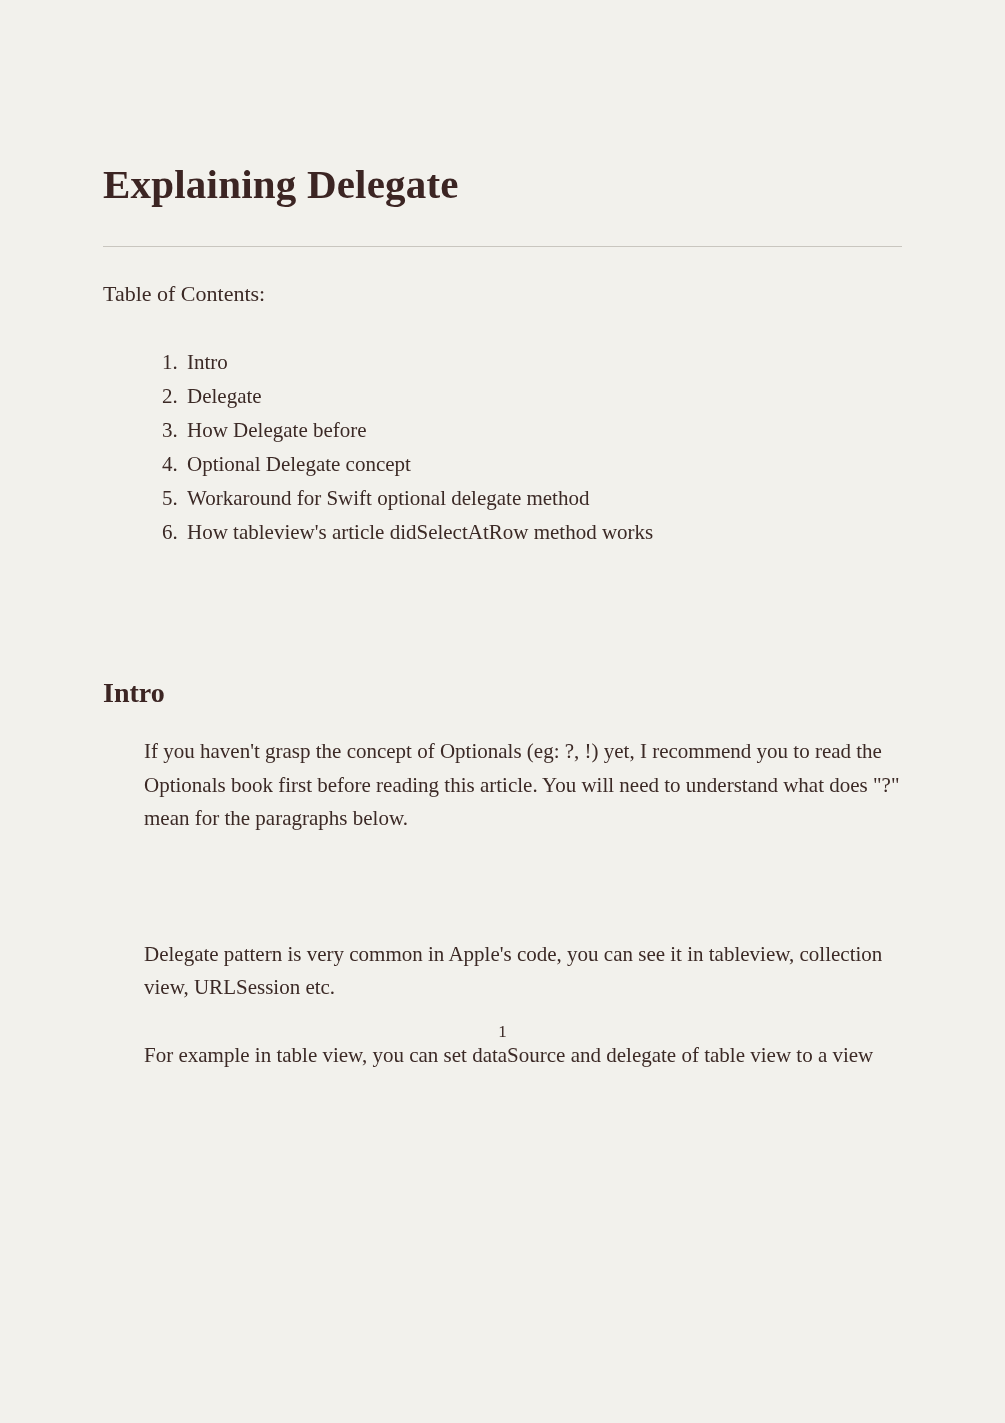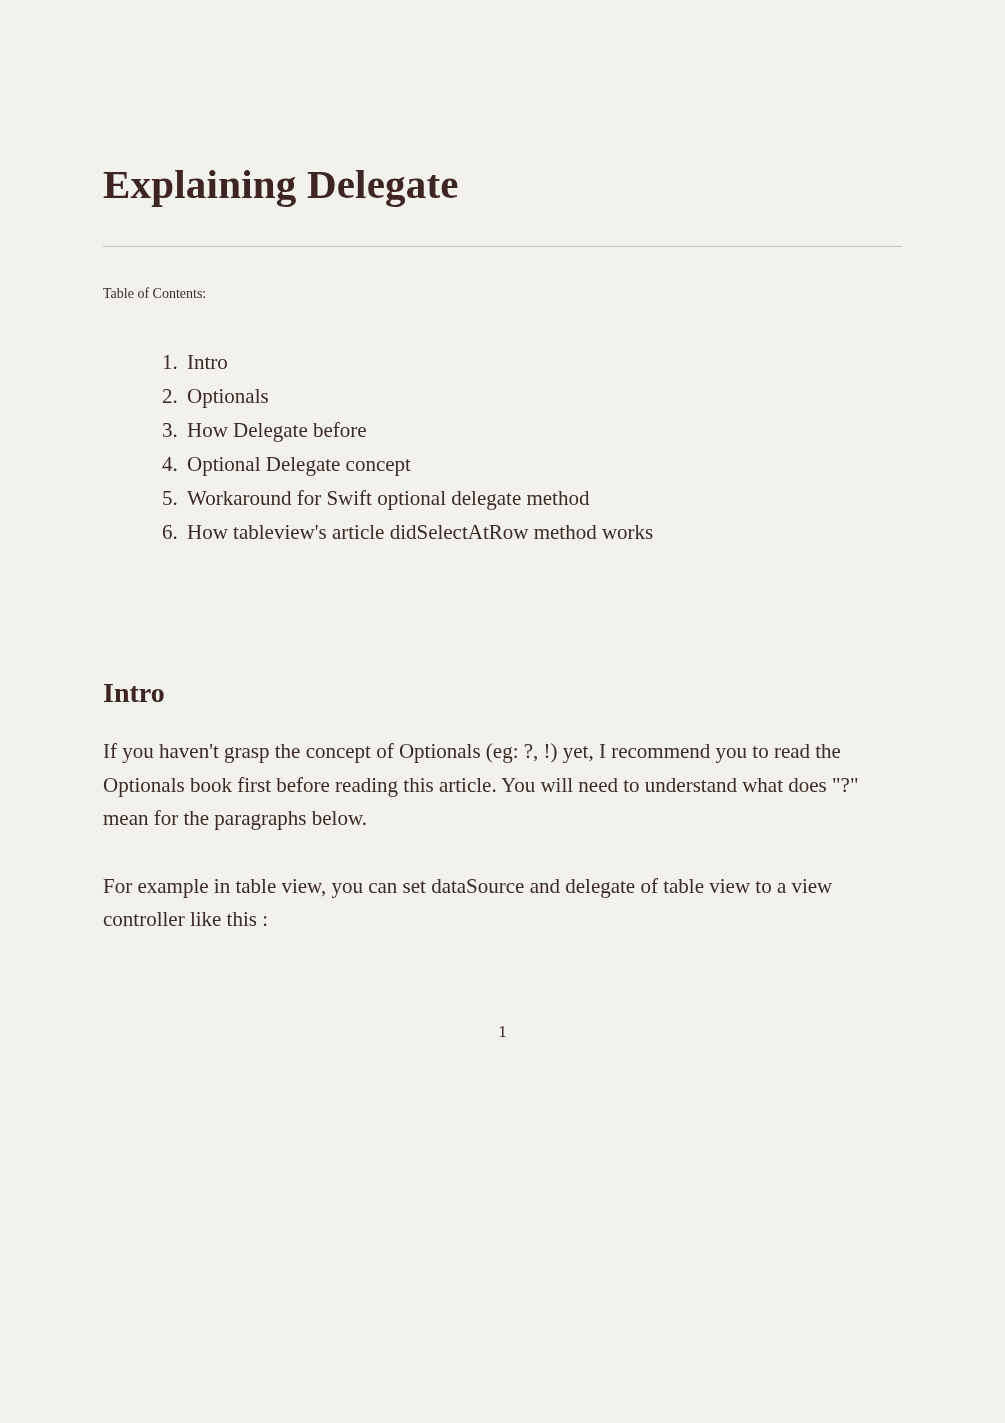--- a/index.html
+++ b/index.html
@@ -32,21 +32,21 @@
   }
 
   .divider {
     border: none;
     border-top: 1px solid #c9c6bf;
     margin-top: 38px;
   }
 
   .toc-heading {
     margin-top: 30px;
-    font-size: 14px;
+    font-size: 22px;
     line-height: 34px;
   }
 
   ol.toc-list {
     margin-top: 34px;
     padding-left: 80px;
     font-size: 21px;
   }
 
   ol.toc-list li {
@@ -58,20 +58,21 @@
     margin-top: 128px;
     font-size: 28px;
     font-weight: 700;
     color: #3c2523;
   }
 
   .para {
     font-size: 21px;
     line-height: 33.5px;
     max-width: 800px;
+    margin-left: 41px;
   }
 
   .para-1 { margin-top: 26px; }
   .para-2 { margin-top: 102px; }
   .para-3 { margin-top: 34px; }
 
   .page-number {
     position: absolute;
     bottom: 34px;
     left: 0;
@@ -88,29 +89,30 @@
 <div class="page">
 
   <h1 class="doc-title">Explaining Delegate</h1>
 
   <hr class="divider">
 
   <p class="toc-heading">Table of Contents:</p>
 
   <ol class="toc-list">
     <li>Intro</li>
-    <li>Optionals</li>
+    <li>Delegate</li>
     <li>How Delegate before</li>
     <li>Optional Delegate concept</li>
     <li>Workaround for Swift optional delegate method</li>
     <li>How tableview's article didSelectAtRow method works</li>
   </ol>
 
   <h2 class="section-heading">Intro</h2>
 
   <p class="para para-1">If you haven't grasp the concept of Optionals (eg: ?, !) yet, I recommend you to read the Optionals book first before reading this article. You will need to understand what does "?" mean for the paragraphs below.</p>
 
+  <p class="para para-2">Delegate pattern is very common in Apple's code, you can see it in tableview, collection view, URLSession etc.</p>
 
   <p class="para para-3">For example in table view, you can set dataSource and delegate of table view to a view controller like this :</p>
 
   <div class="page-number">1</div>
 
 </div>
 
 </body></html>

